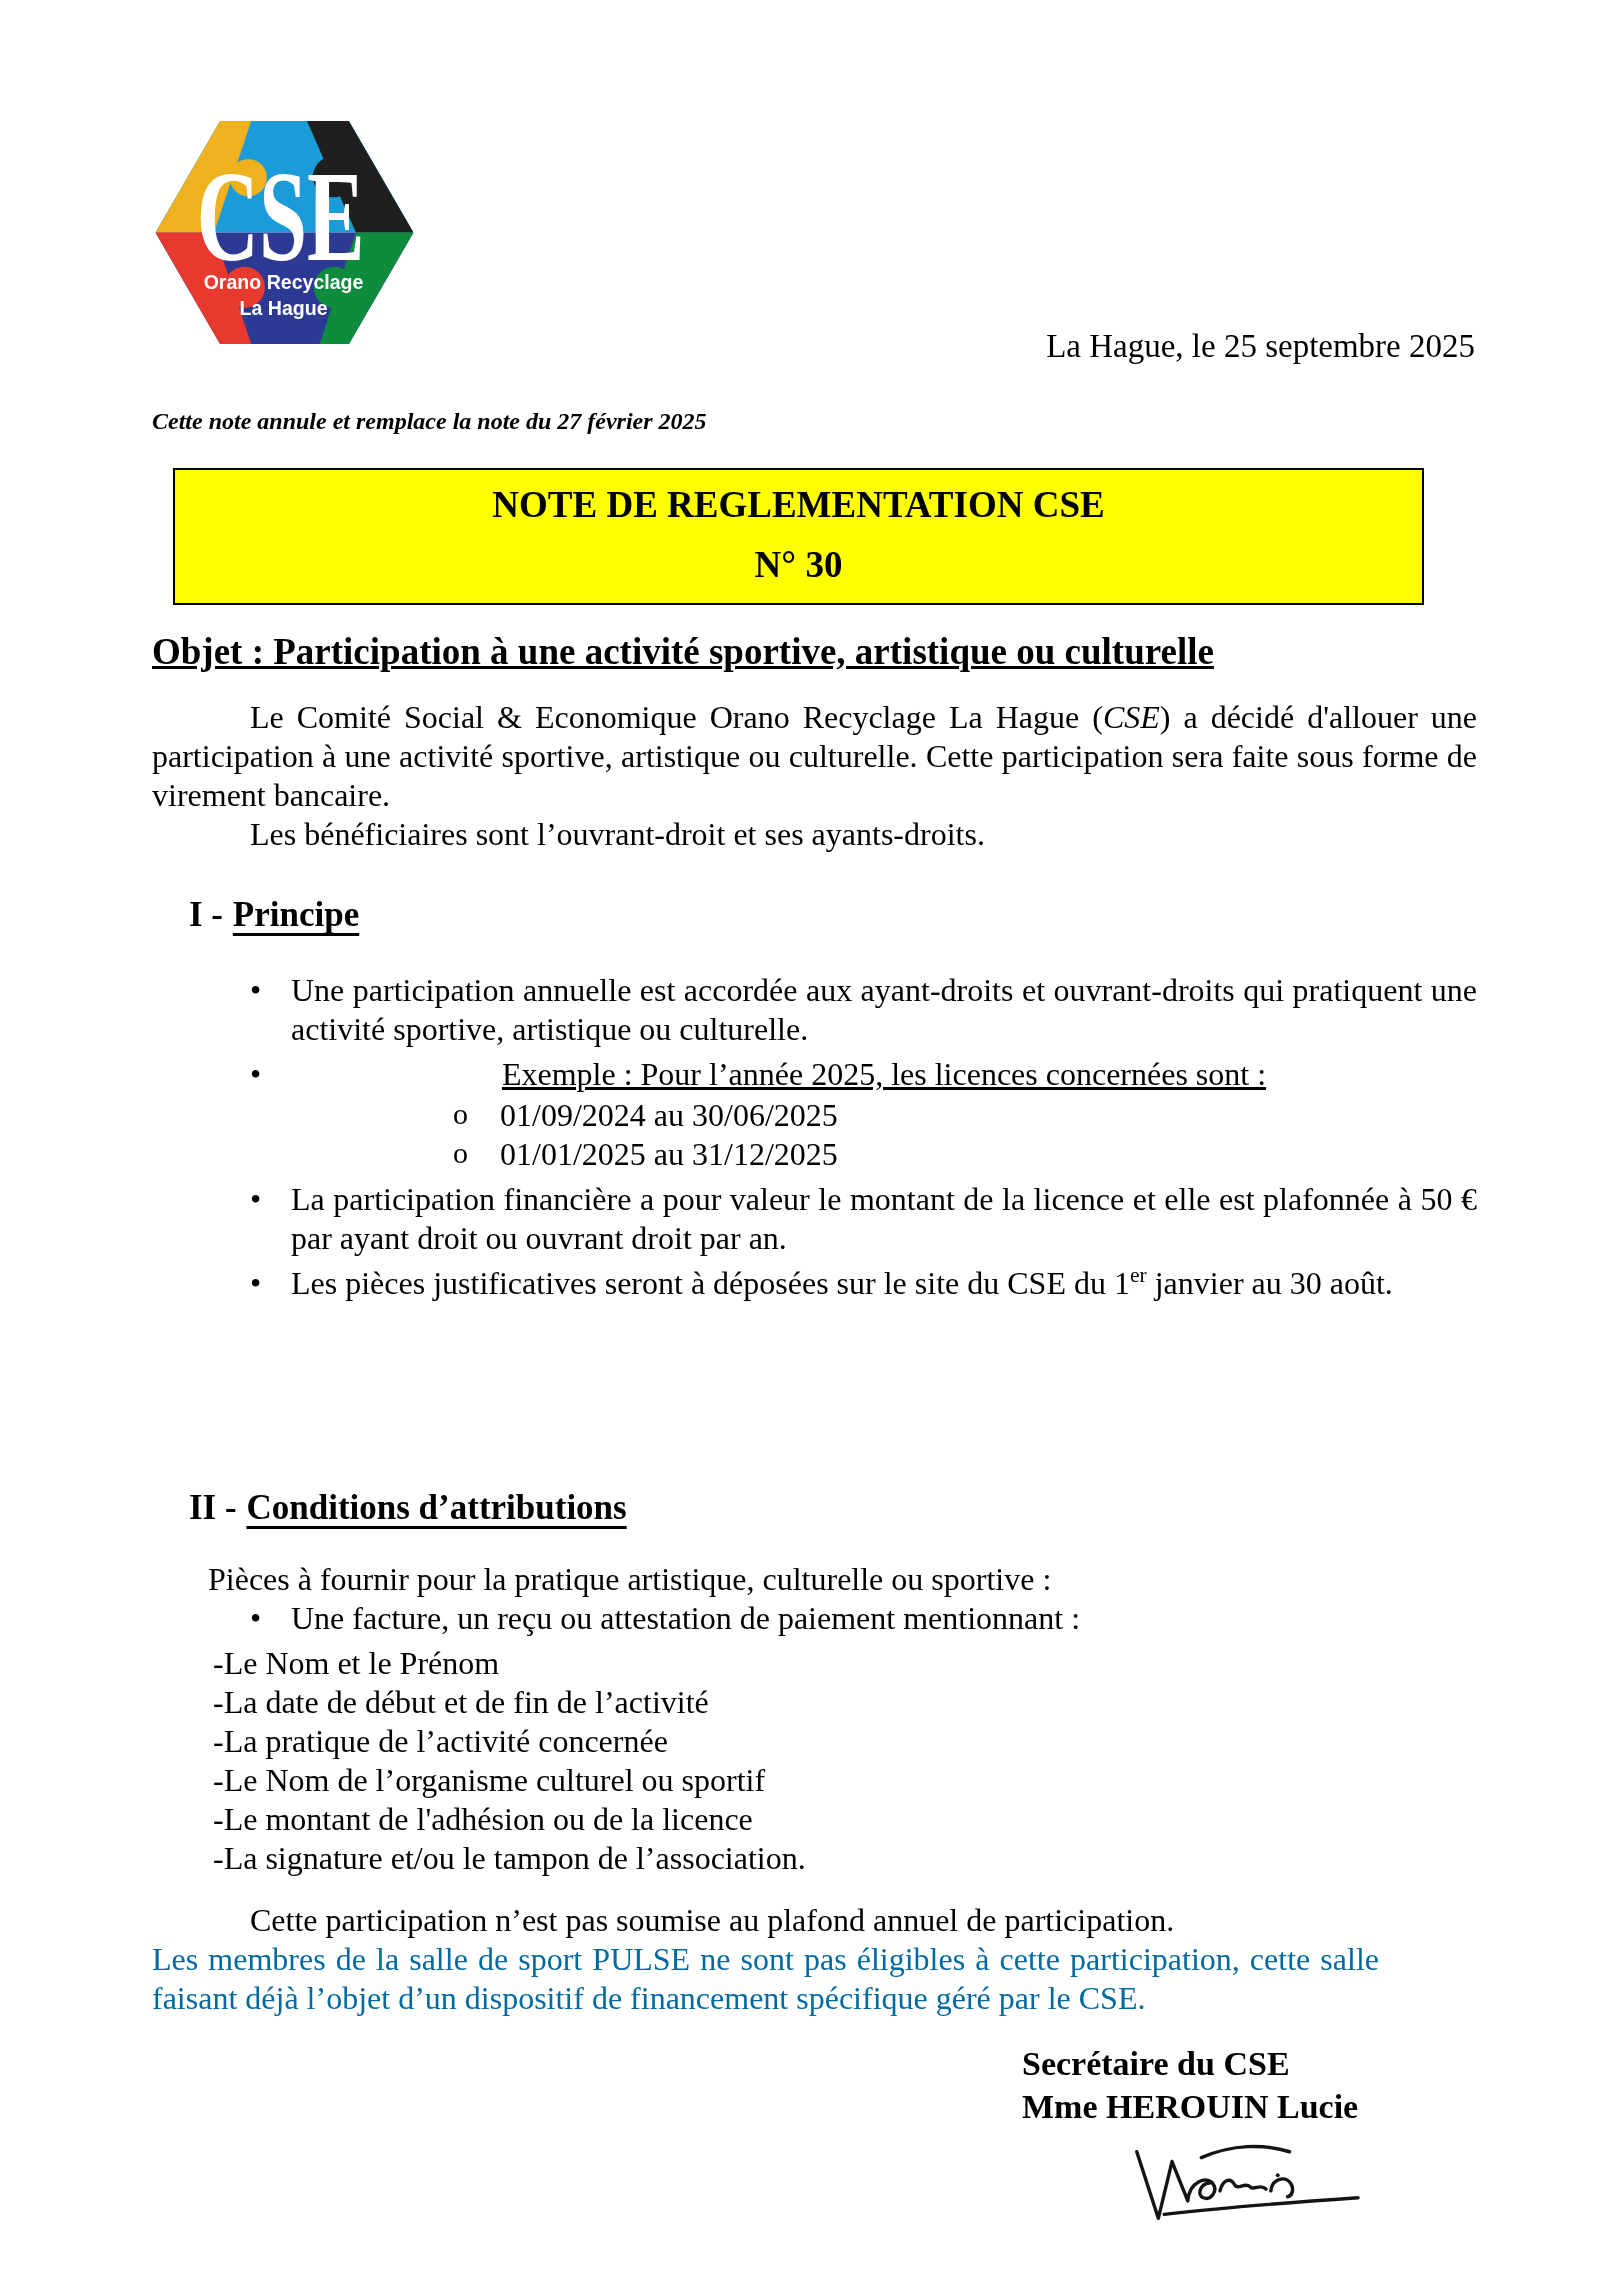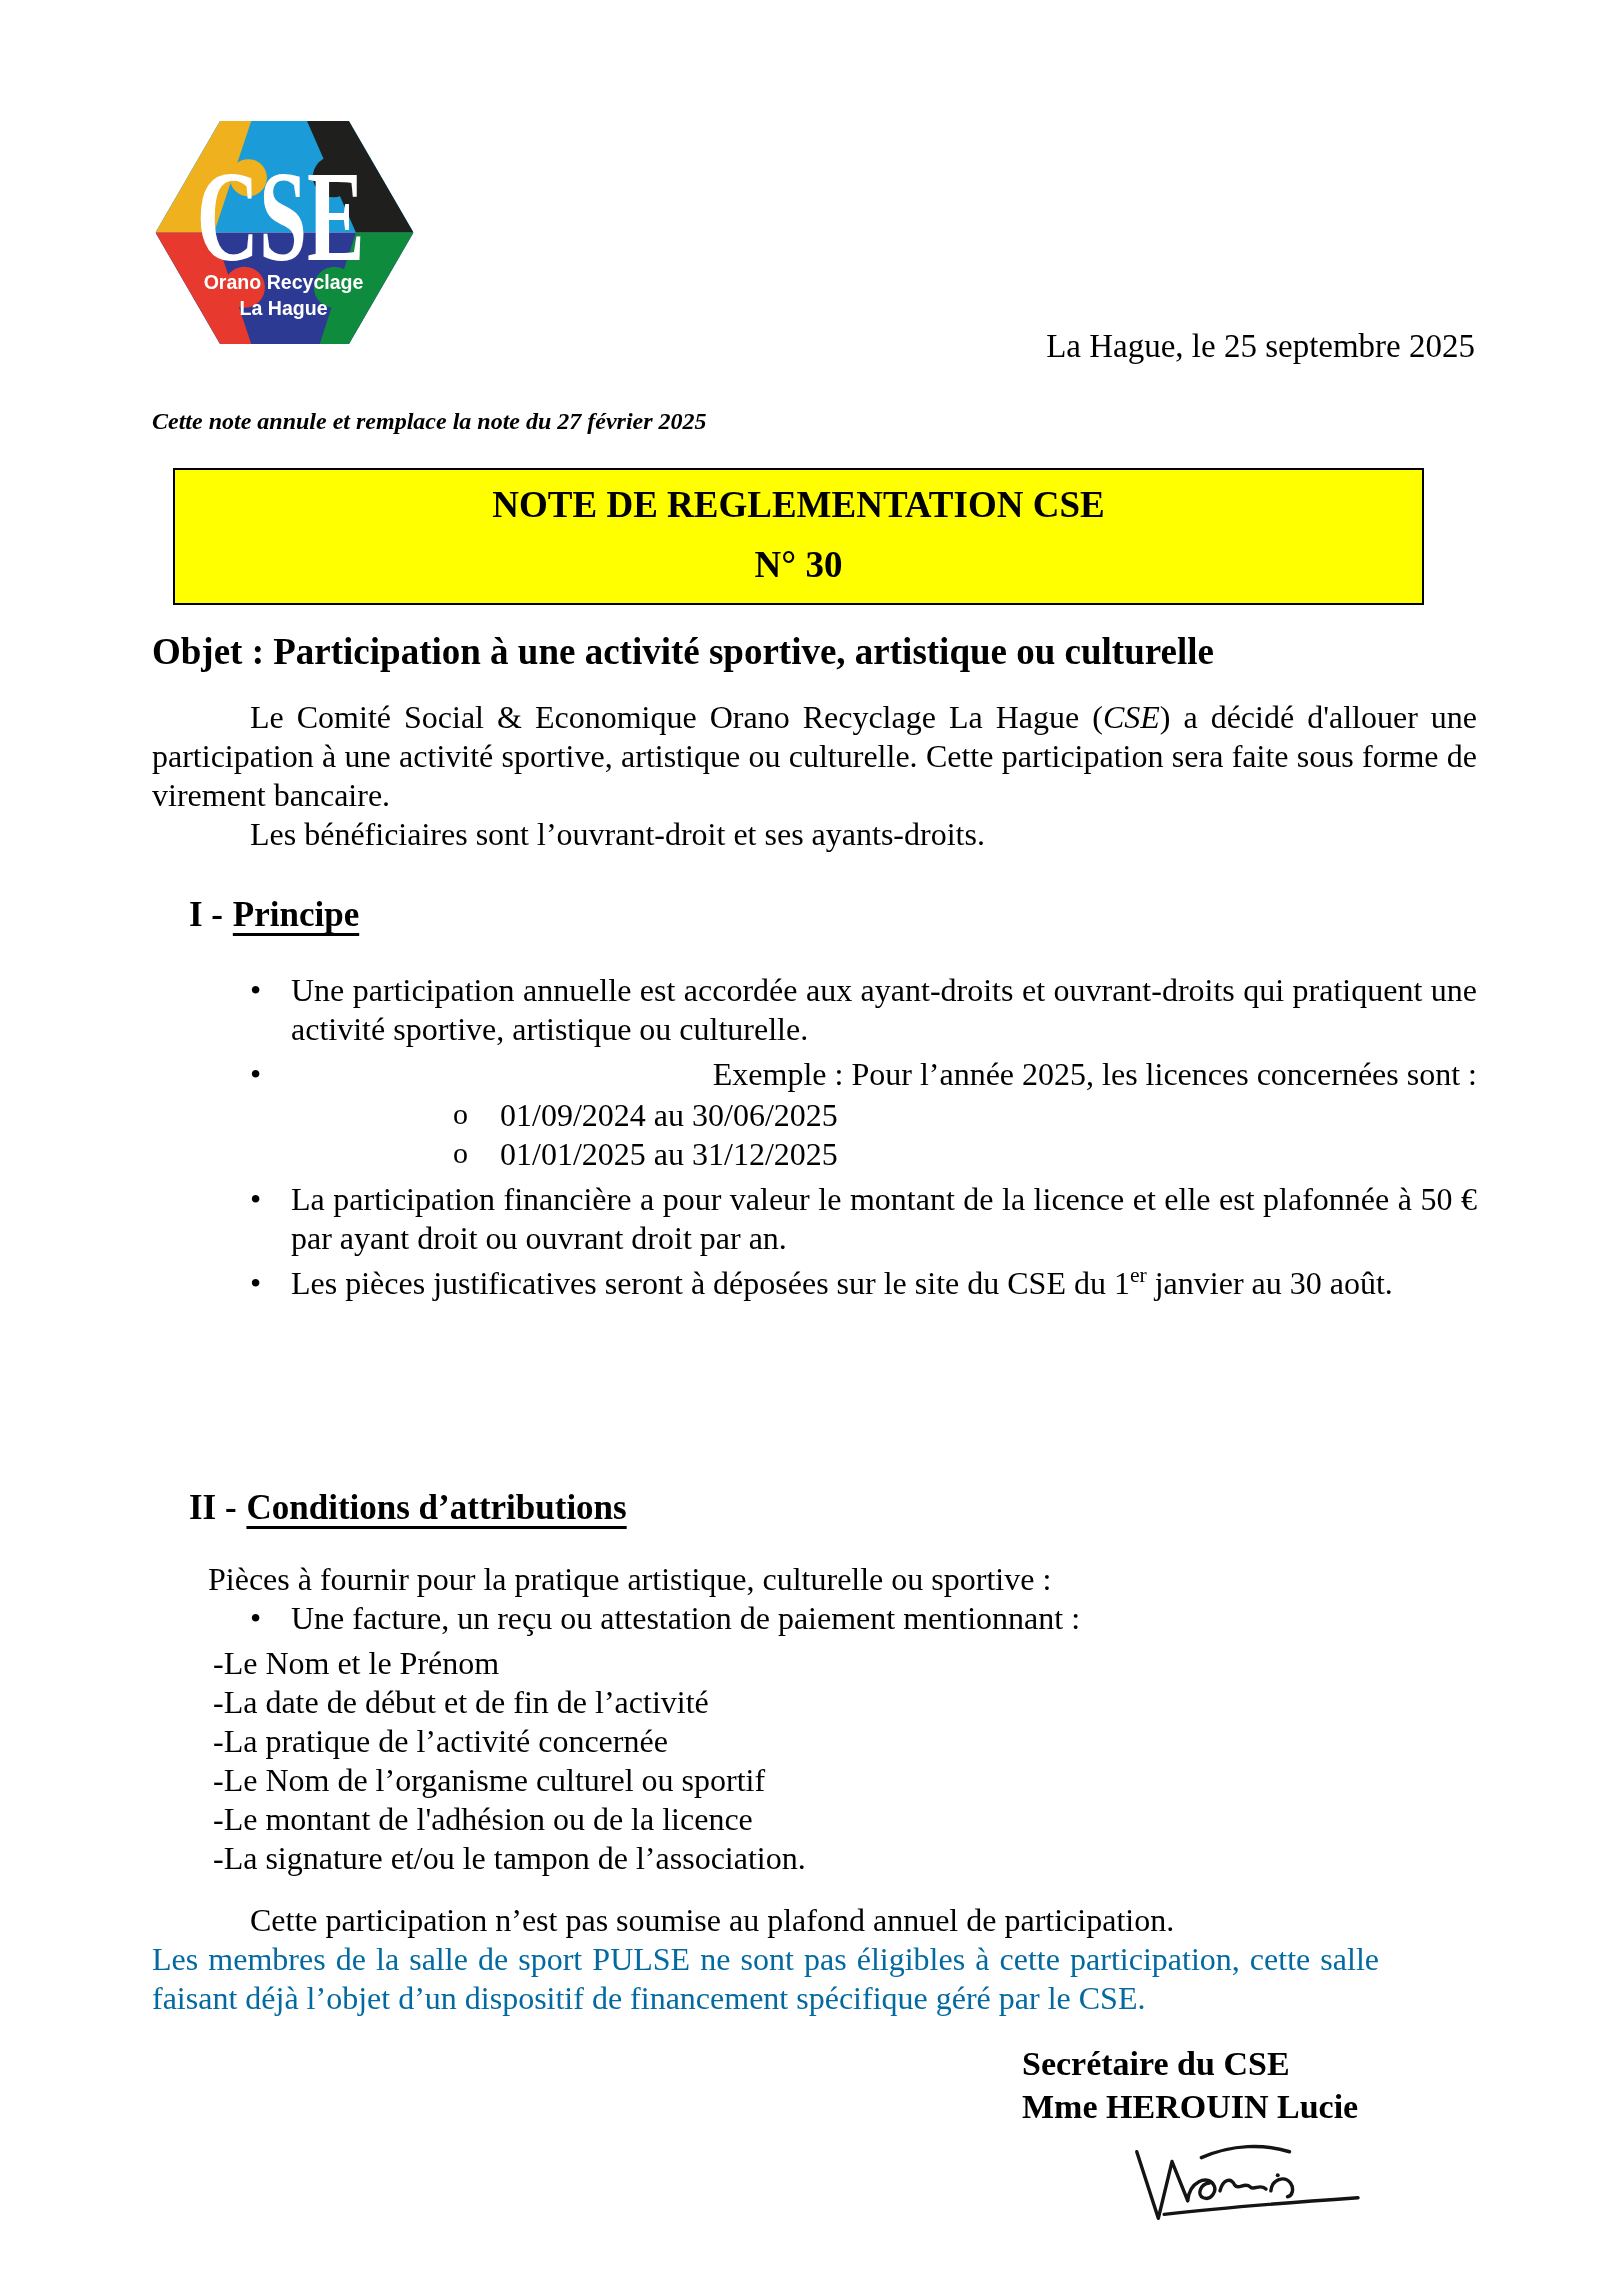--- a/index.html
+++ b/index.html
@@ -19,40 +19,40 @@
   .logo-org{font-family:"Liberation Sans",sans-serif;font-weight:bold;fill:#ffffff;}
   .date-line{top:327px;right:146px;font-size:33px;line-height:39px;}
   .revision-note{top:408px;left:152px;font-size:24px;font-weight:bold;font-style:italic;}
   .banner{
     top:468px;left:173px;width:1247px;
     background:#FFFF00;border:2.9px solid #000;
     text-align:center;padding:11.8px 0 15.7px 0;
   }
   .banner-title{font-size:37px;font-weight:bold;line-height:45px;}
   .banner-no{font-size:37px;font-weight:bold;line-height:45px;margin-top:15.7px;}
-  .subject{top:630px;left:152px;font-size:37px;font-weight:bold;}
+  .subject{top:630px;left:152px;font-size:37px;font-weight:bold;text-decoration:underline;}
   
   .body-text{font-size:32px;line-height:39px;}
   .intro{top:698px;left:152px;width:1325px;}
   .intro .p1{text-align:justify;text-indent:98px;margin:0;}
   .intro .p2{text-indent:98px;margin:0;}
   .sec-head{font-size:35px;font-weight:bold;}
   .sec-head .lbl{margin-right:9.8px;}
   .sec-head .u{text-decoration:underline;text-decoration-thickness:2.9px;text-underline-offset:6.9px;}
   .sec1-head{top:895px;left:189px;}
   .sec1-body{top:971px;left:152px;width:1325px;}
   .sec2-head{top:1488px;left:189px;}
   .sec2-body{top:1560px;left:152px;width:1325px;}
   ul.bullets{list-style:none;margin:0;padding:0;}
   ul.bullets > li{position:relative;padding-left:139px;text-align:justify;margin-bottom:5.9px;}
   ul.bullets > li::before{content:"\2022";position:absolute;left:98px;top:0;font-size:32px;}
   ul.sub{list-style:none;margin:2px 0 0 0;padding:0;}
   ul.sub > li{position:relative;padding-left:209px;margin:0;text-align:left;}
   ul.sub > li::before{content:"o";position:absolute;left:162px;top:-2px;font-size:30px;}
-  .example-line{text-align:right;}
+  .example-line{text-align:center;text-decoration:underline;}
   sup.ord{font-size:21.6px;vertical-align:super;line-height:0;}
   .lead-line{margin-left:56px;}
   .dash-items{margin-left:61px;}
   .dash-items div{text-align:left;}
   .note-line{margin-left:98px;margin-top:23.5px;}
   .warning{color:#0369a1;text-align:justify;width:1227px;}
   
   .signer{top:2042px;left:1022px;font-size:34px;font-weight:bold;line-height:43px;}
   .signature{top:2140px;left:1115px;}
 </style>

